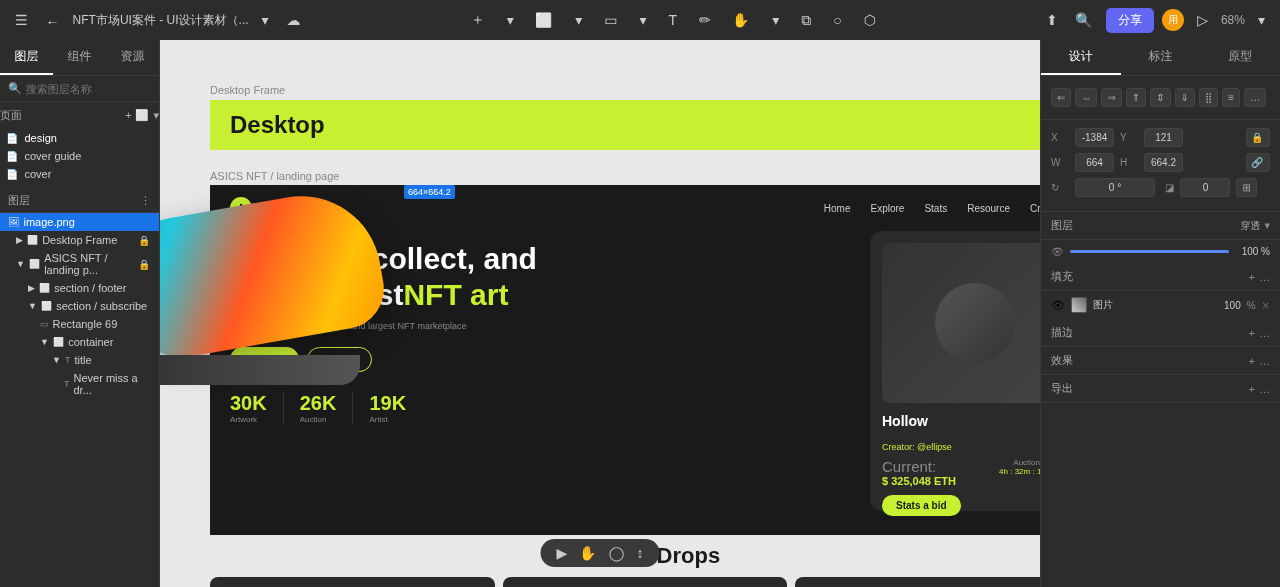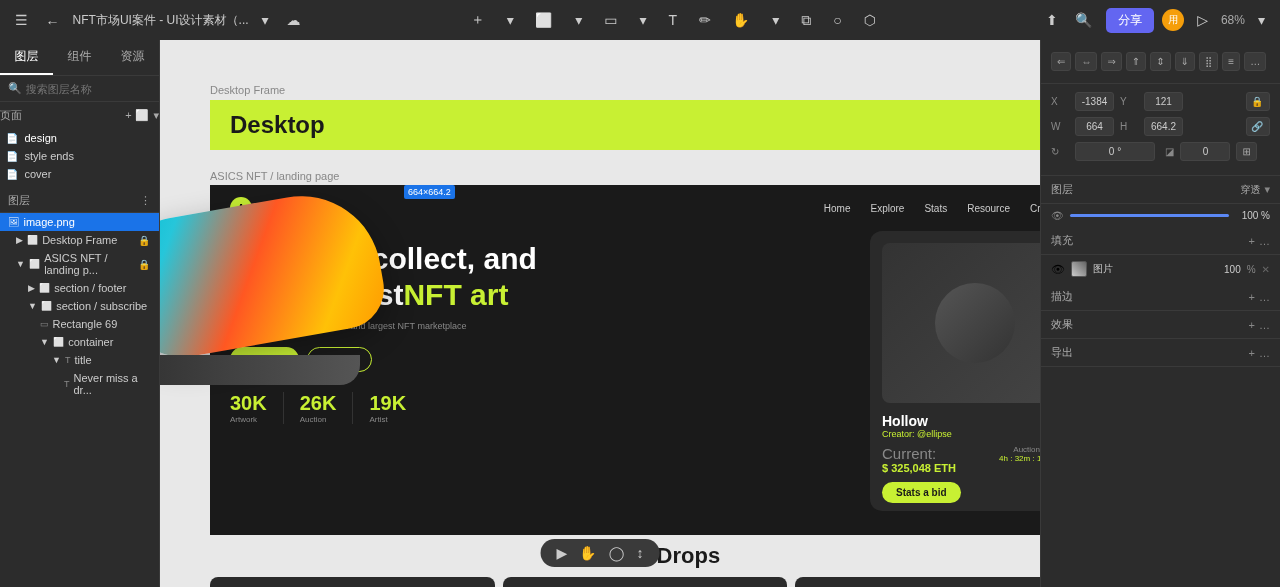--- a/index.html
+++ b/index.html
@@ -64,21 +64,21 @@
     .nft-stats { display: flex; gap: 0; margin-top: 10px; }
     .nft-stat { padding-right: 16px; border-right: 1px solid #333; margin-right: 16px; }
     .nft-stat:last-child { border-right: none; }
     .nft-stat-num { color: #c8f033; font-size: 20px; font-weight: 700; }
     .nft-stat-label { color: #888; font-size: 8px; }
     
     
     .nft-card { position: absolute; right: 0; top: 0; width: 210px; height: 280px; background: #2a2a2a; border-radius: 12px; padding: 12px; }
     .nft-card-img { width: 100%; height: 160px; background: linear-gradient(135deg, #333 0%, #444 100%); border-radius: 8px; margin-bottom: 10px; display: flex; align-items: center; justify-content: center; }
     .nft-card-title { color: #fff; font-size: 14px; font-weight: 700; }
-    .nft-card-creator { color: #c8f033; font-size: 9px; margin-bottom: 6px; }
+    .nft-card-creator { color: #c8f033; font-size: 9px; margin-bottom: 6px; margin-top: 13px; }
     .nft-card-price-row { display: flex; justify-content: space-between; align-items: flex-start; margin-bottom: 8px; }
     .nft-card-current { font-size: 15px; color: #888; }
     .nft-card-price { color: #c8f033; font-size: 11px; font-weight: 700; }
     .nft-card-ends { text-align: right; font-size: 8px; color: #888; }
     .nft-bid-btn { background: #c8f033; color: #1a1a1a; border: none; border-radius: 20px; padding: 5px 14px; font-size: 10px; font-weight: 700; cursor: pointer; }
 
     
     .bottom-toolbar { position: absolute; bottom: 20px; left: 50%; transform: translateX(-50%); background: #3a3a3a; border-radius: 20px; padding: 6px 16px; display: flex; gap: 12px; align-items: center; }
     .bottom-tool-btn { color: #ccc; font-size: 14px; cursor: pointer; }
 
@@ -177,21 +177,21 @@
           <span style="cursor:pointer;">⬜</span>
           <span style="cursor:pointer;">▾</span>
         </div>
       </div>
       <div class="page-item active">
         <span class="page-icon">📄</span>
         <span>design</span>
       </div>
       <div class="page-item">
         <span class="page-icon">📄</span>
-        <span>style ends</span>
+        <span>cover guide</span>
       </div>
       <div class="page-item">
         <span class="page-icon">📄</span>
         <span>cover</span>
       </div>
     </div>
     <div class="layers-header">
       <span>图层</span>
       <span style="cursor:pointer;">⋮</span>
     </div>
@@ -342,20 +342,25 @@
     <div class="bottom-toolbar">
       <span class="bottom-tool-btn">▶</span>
       <span class="bottom-tool-btn">✋</span>
       <span class="bottom-tool-btn">◯</span>
       <span class="bottom-tool-btn">↕</span>
     </div>
 
   </div>
 
   <div class="right-panel">
+    <div class="right-panel-tabs">
+      <div class="right-panel-tab active">设计</div>
+      <div class="right-panel-tab">标注</div>
+      <div class="right-panel-tab">原型</div>
+    </div>
 
     <div class="prop-section">
       <div class="prop-row-align">
         <button class="align-btn">⇐</button>
         <button class="align-btn">⇔</button>
         <button class="align-btn">⇒</button>
         <button class="align-btn">⇑</button>
         <button class="align-btn">⇕</button>
         <button class="align-btn">⇓</button>
         <button class="align-btn">⣿</button>

